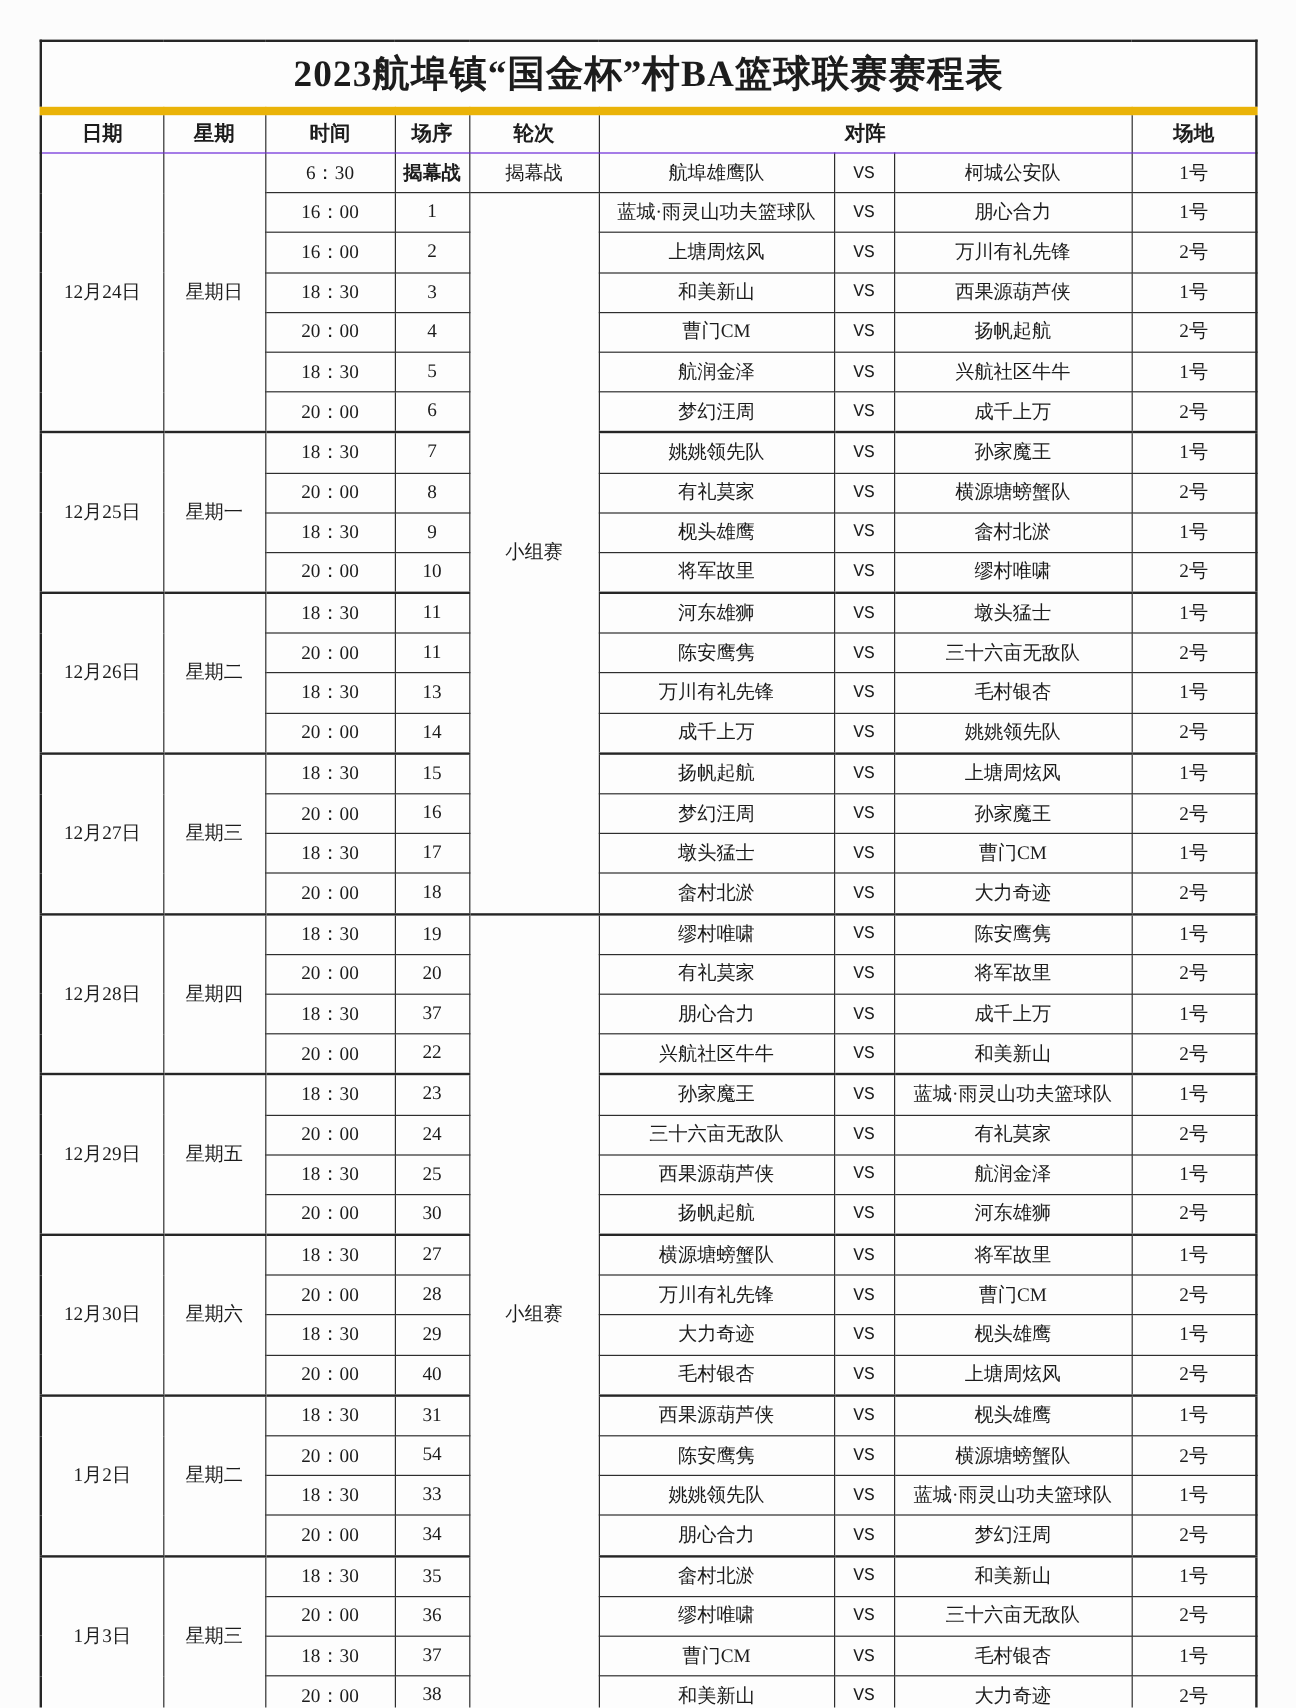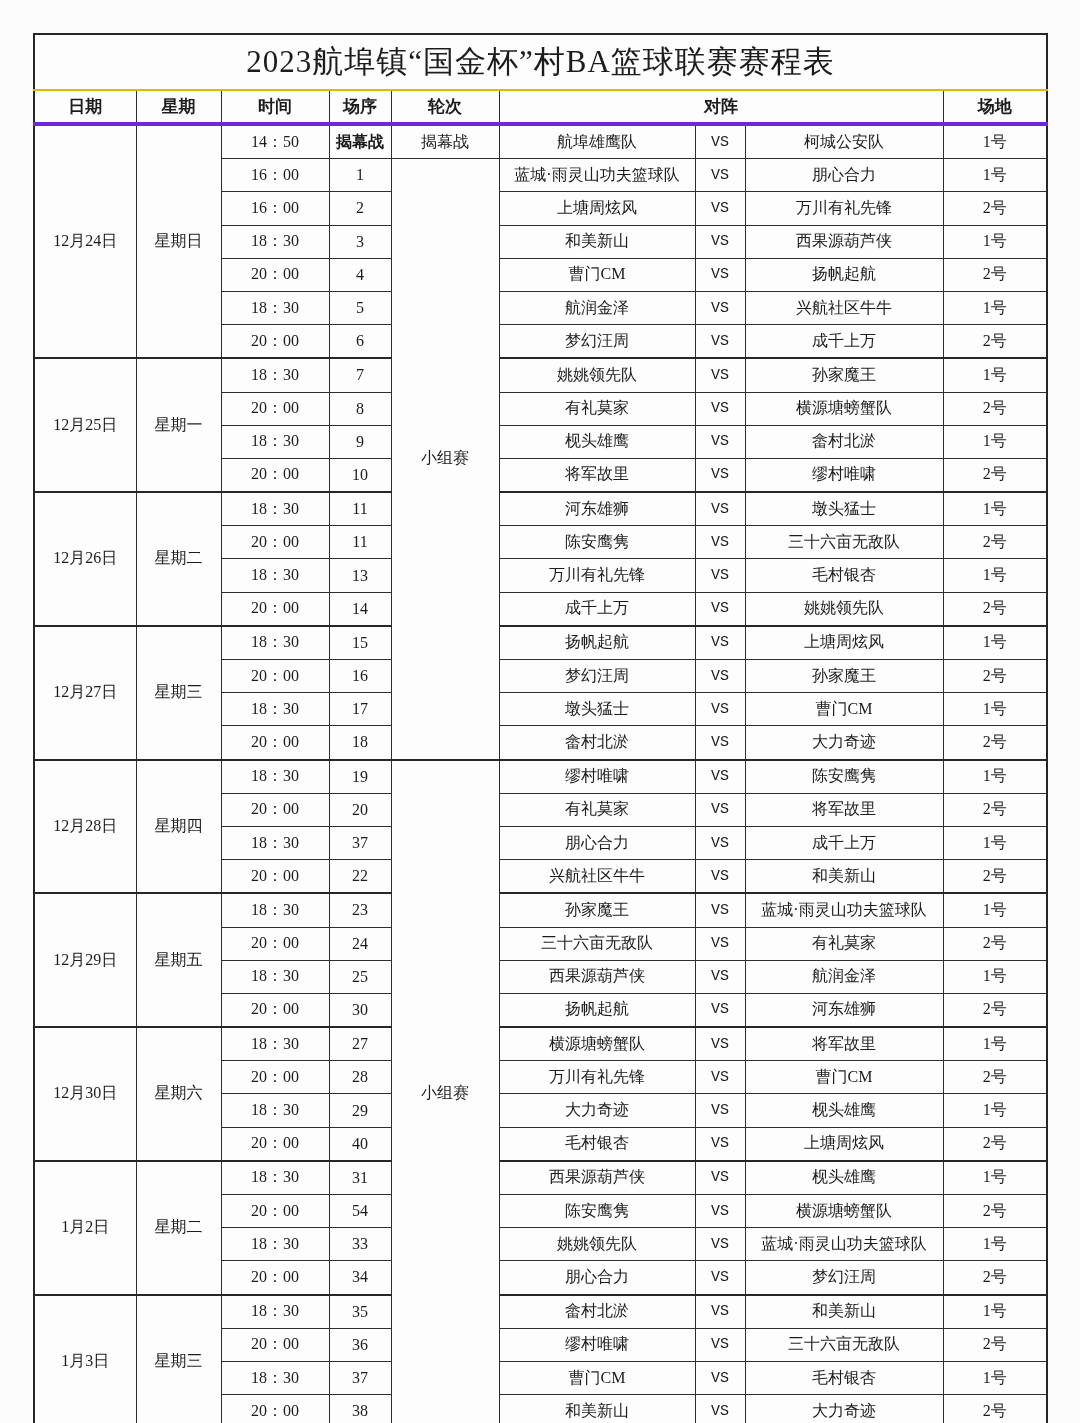--- a/index.html
+++ b/index.html
@@ -27,30 +27,30 @@
     border: 1px solid #2e2e2e;
     text-align: center;
     vertical-align: middle;
     padding: 0;
     overflow: hidden;
     white-space: nowrap;
   }
   td.title-cell {
     height: 54px;
     font-size: 31px;
-    font-weight: normal;
+    font-weight: bold;
     letter-spacing: 1px;
-    border-bottom: 2px solid #eab308;
+    border-bottom: 7px solid #eab308;
     margin-left: 36px;
   }
   tr.head td {
     height: 31px;
     font-size: 17px;
     font-weight: bold;
-    border-bottom: 4px solid #6d28d9;
+    border-bottom: 1px solid #6d28d9;
   }
   tbody td {
     height: 32.2px;
     font-size: 16px;
   }
   tbody td.vs {
     font-size: 15px;
     font-family: Liberation Mono, monospace;
   }
   tbody td.bold {
@@ -87,21 +87,21 @@
         <td>场序</td>
         <td>轮次</td>
         <td colspan="3">对阵</td>
         <td>场地</td>
       </tr>
     </thead>
     <tbody id="schedule-body">
         <tr>
           <td rowspan="7">12月24日</td>
           <td rowspan="7">星期日</td>
-          <td>14：50</td>
+          <td>6：30</td>
           <td class="bold">揭幕战</td>
           <td rowspan="1">揭幕战</td>
           <td>航埠雄鹰队</td>
           <td class="vs">VS</td>
           <td>柯城公安队</td>
           <td>1号</td>
         </tr>
         <tr>
           <td>16：00</td>
           <td>1</td>

